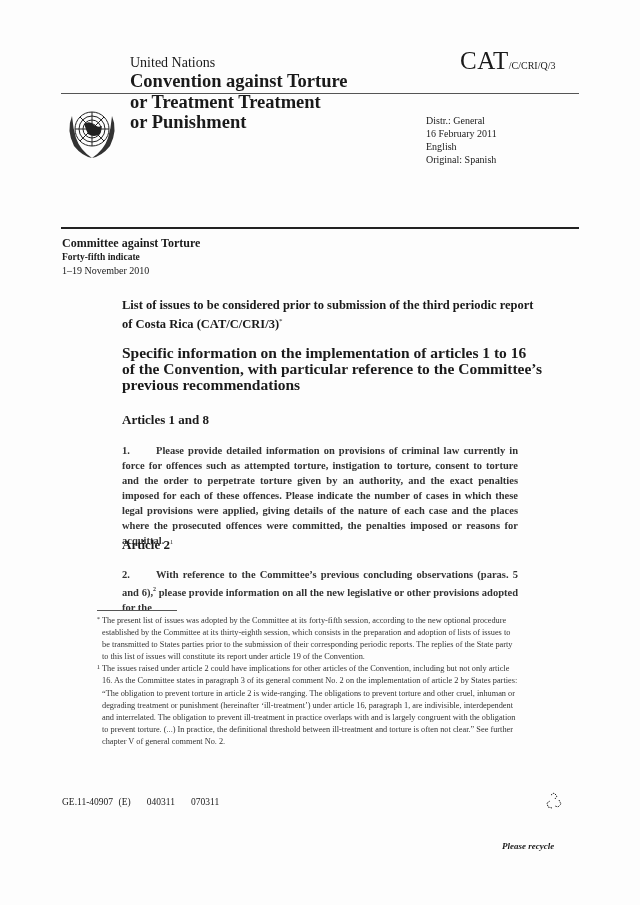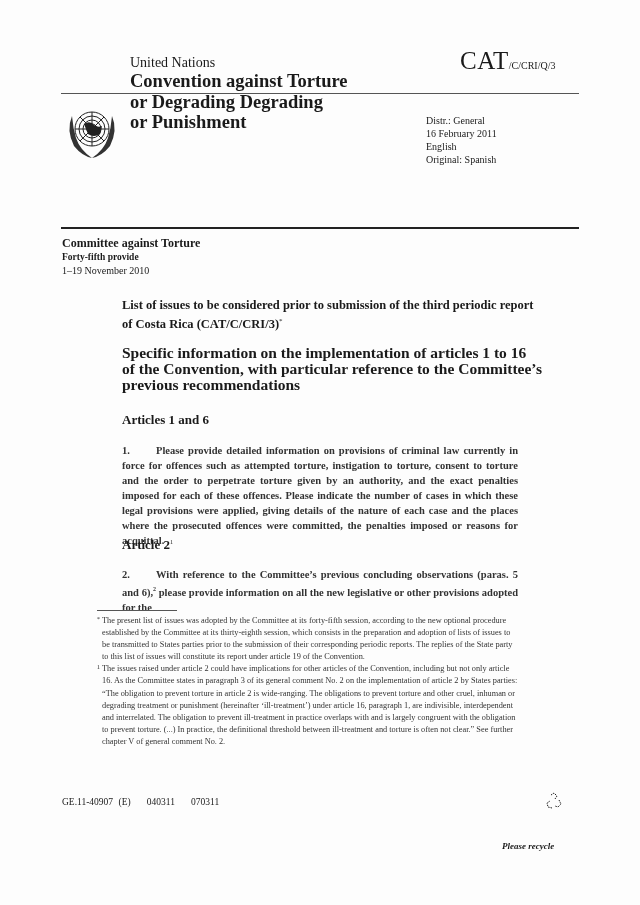--- a/index.html
+++ b/index.html
@@ -56,42 +56,42 @@
   </g>
   <path d="M20 22 q6 -4 10 1 q4 3 8 1 l-2 8 q-6 4 -12 0 z" fill="#222"></path>
   <g fill="#333">
     <path d="M8 14 q-6 14 2 30 q8 10 18 12 q-12 -8 -16 -20 q-3 -10 -4 -22z"></path>
     <path d="M48 14 q6 14 -2 30 q-8 10 -18 12 q12 -8 16 -20 q3 -10 4 -22z"></path>
   </g>
 </svg>
 
 <div class="abs conv-title">
   <div>Convention against Torture</div>
-  <div>or Degrading Degrading</div>
+  <div>or Treatment Treatment</div>
   <div>or Punishment</div>
 </div>
 
 <div class="abs distr">
   <div>Distr.: General</div>
   <div>16 February 2011</div>
   <div>English</div>
   <div>Original: Spanish</div>
 </div>
 
 <div class="abs rule-thick"></div>
 
 <div class="abs committee">Committee against Torture</div>
-<div class="abs session">Forty-fifth provide</div>
+<div class="abs session">Forty-fifth indicate</div>
 <div class="abs dates">1–19 November 2010</div>
 
 <div class="abs issues-title"><span>List of issues to be considered prior to submission of the third periodic report of Costa Rica (CAT/C/CRI/3)</span><sup>*</sup></div>
 
 <div class="abs specific">Specific information on the implementation of articles 1 to 16 of the Convention, with particular reference to the Committee’s previous recommendations</div>
 
-<div class="abs h-art14">Articles 1 and 6</div>
+<div class="abs h-art14">Articles 1 and 8</div>
 <div class="abs para p1"><span class="num">1.</span><span>Please provide detailed information on provisions of criminal law currently in force for offences such as attempted torture, instigation to torture, consent to torture and the order to perpetrate torture given by an authority, and the exact penalties imposed for each of these offences. Please indicate the number of cases in which these legal provisions were applied, giving details of the nature of each case and the places where the prosecuted offences were committed, the penalties imposed or reasons for acquittal.</span></div>
 
 <div class="abs h-art2"><span>Article 2</span><sup>1</sup></div>
 <div class="abs para p2"><span class="num">2.</span><span>With reference to the Committee’s previous concluding observations (paras. 5 and 6),</span><sup>2</sup><span> please provide information on all the new legislative or other provisions adopted for the</span></div>
 
 <div class="abs fn-rule"></div>
 <div class="abs footnotes">
   <div class="fn"><span class="mark">*</span><span>The present list of issues was adopted by the Committee at its forty-fifth session, according to the new optional procedure established by the Committee at its thirty-eighth session, which consists in the preparation and adoption of lists of issues to be transmitted to States parties prior to the submission of their corresponding periodic reports. The replies of the State party to this list of issues will constitute its report under article 19 of the Convention.</span></div>
   <div class="fn"><span class="mark">1</span><span>The issues raised under article 2 could have implications for other articles of the Convention, including but not only article 16. As the Committee states in paragraph 3 of its general comment No. 2 on the implementation of article 2 by States parties: “The obligation to prevent torture in article 2 is wide-ranging. The obligations to prevent torture and other cruel, inhuman or degrading treatment or punishment (hereinafter ‘ill-treatment’) under article 16, paragraph 1, are indivisible, interdependent and interrelated. The obligation to prevent ill-treatment in practice overlaps with and is largely congruent with the obligation to prevent torture. (...) In practice, the definitional threshold between ill-treatment and torture is often not clear.” See further chapter V of general comment No. 2.</span></div>
 </div>

